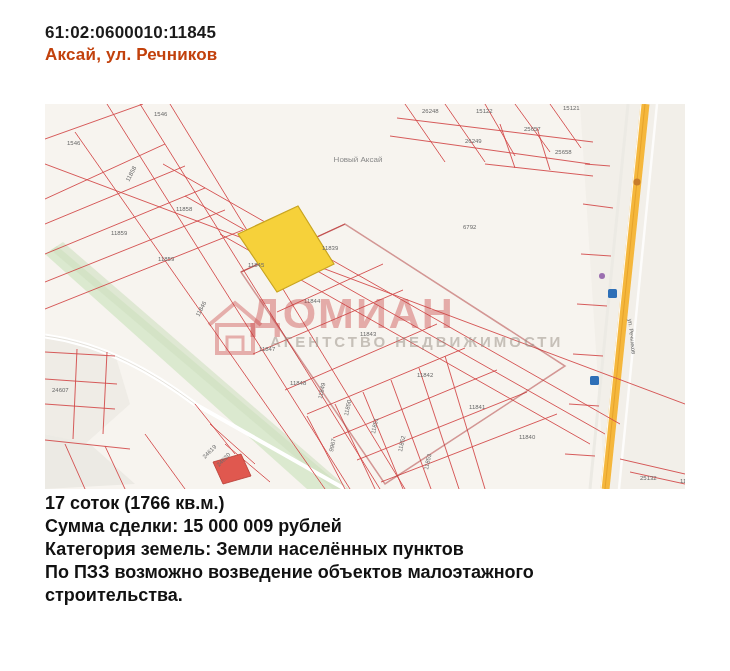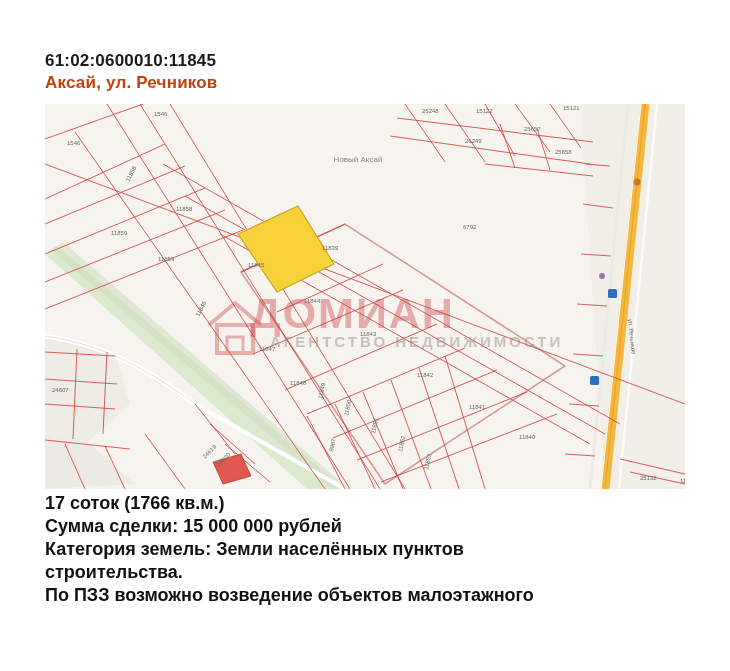--- a/index.html
+++ b/index.html
@@ -25,21 +25,20 @@
     left: 45px;
     top: 22px;
     width: 640px;
   }
   .header .cadastre {
     font-size: 17px;
     font-weight: bold;
     color: #1a1a1a;
     line-height: 22px;
     letter-spacing: 0.2px;
-    margin-top: 28px;
   }
   .header .address {
     font-size: 17px;
     font-weight: bold;
     color: #c2410c;
     line-height: 22px;
     letter-spacing: 0.2px;
   }
 
   
@@ -278,19 +277,19 @@
         <rect x="12" y="26" width="36" height="28" fill="none" stroke="#c83e3e" stroke-width="4"></rect>
         <path d="M22 54 L22 38 L38 38 L38 54" fill="none" stroke="#c83e3e" stroke-width="3"></path>
       </svg>
       <div class="wm-title">ДОМИАН</div>
       <div class="wm-sub">АГЕНТСТВО НЕДВИЖИМОСТИ</div>
     </div>
   </div>
 
   <div class="footer">
     <div>17 соток (1766 кв.м.)</div>
-    <div>Сумма сделки: 15 000 000 рублей</div>
+    <div>Сумма сделки: 15 000 009 рублей</div>
     <div>Категория земель: Земли населённых пунктов</div>
+    <div>По ПЗЗ возможно возведение объектов малоэтажного</div>
     <div>строительства.</div>
-    <div>По ПЗЗ возможно возведение объектов малоэтажного</div>
   </div>
 
 </div>
 
 </body></html>

